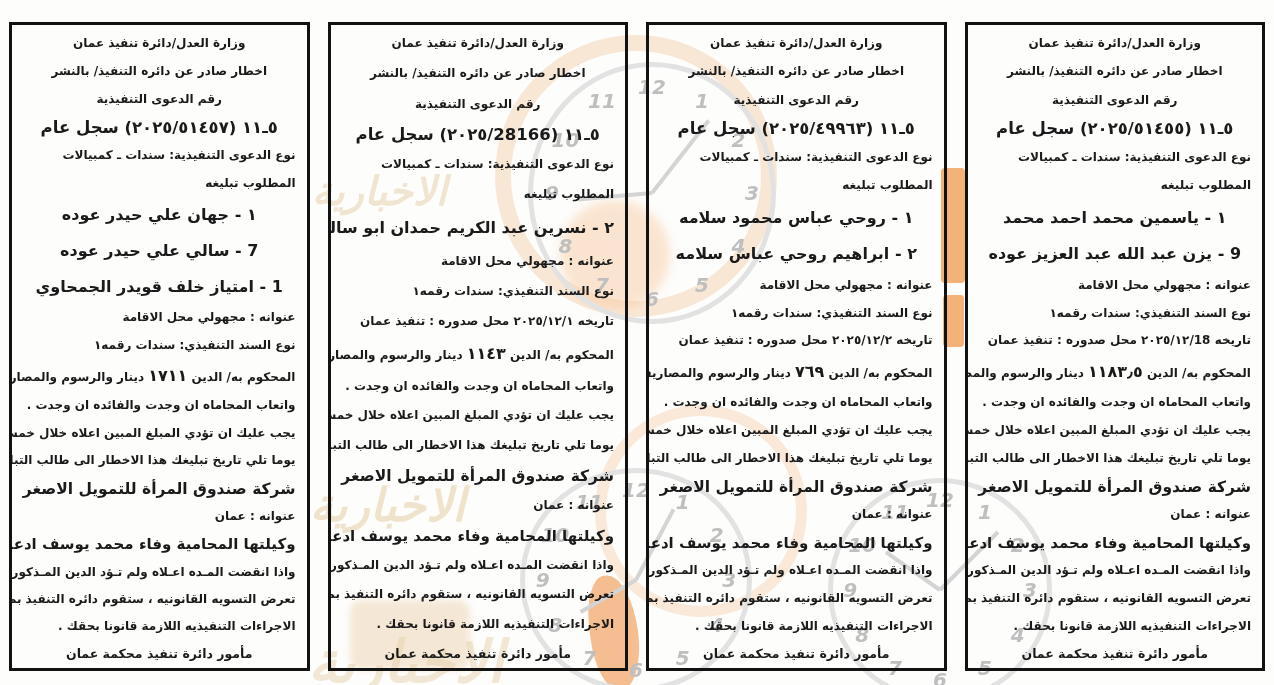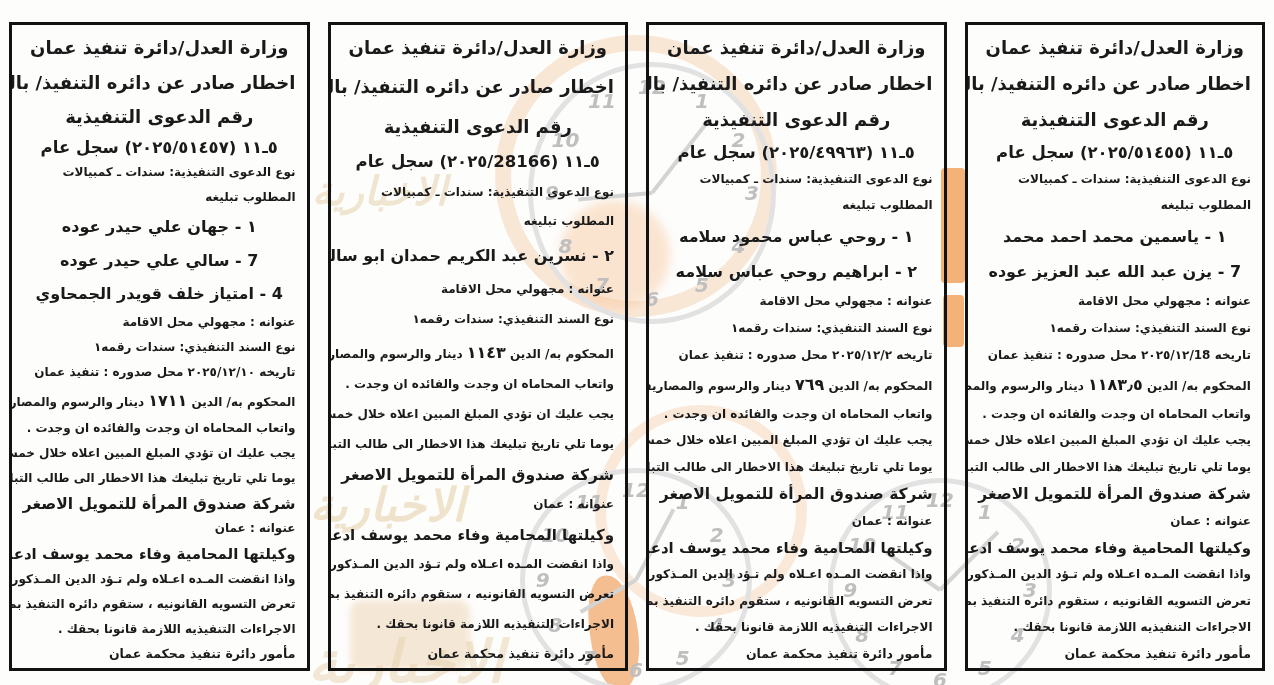--- a/index.html
+++ b/index.html
@@ -32,28 +32,28 @@
     display:flex;flex-direction:column;justify-content:space-between;
     overflow:hidden;
   }
   
   .c{position:absolute;width:25px;height:21px;z-index:2;}
   .c.tl{top:-8px;left:-8px;border-top:7px solid #121212;border-left:7px solid #121212;}
   .c.tr{top:-8px;right:-8px;border-top:7px solid #121212;border-right:7px solid #121212;}
   .c.bl{bottom:-8px;left:-8px;border-bottom:7px solid #121212;border-left:7px solid #121212;}
   .c.br{bottom:-8px;right:-8px;border-bottom:7px solid #121212;border-right:7px solid #121212;}
 
-  .t1  {font-size:18px;text-align:center;white-space:nowrap;line-height:1.5;}
+  .t1  {font-size:12px;text-align:center;white-space:nowrap;line-height:1.5;}
   .case{font-size:16.5px;text-align:center;white-space:nowrap;}
   .sm  {font-size:12px;text-align:right;white-space:nowrap;line-height:1.45;}
   .nm  {font-size:16px;text-align:center;white-space:nowrap;line-height:1.6;}
   .nm:empty{display:none;}
   .comp{font-size:15.5px;text-align:center;white-space:nowrap;}
   .atty{font-size:15px;text-align:center;white-space:nowrap;}
-  .sig {font-size:12.5px;text-align:right;white-space:nowrap;}
+  .sig {font-size:12.5px;text-align:center;white-space:nowrap;}
   .amt {font-size:16px;}
 </style>
 </head>
 <body>
 
 <div class="page">
 
   <div class="wm">
     <div class="wm-ring" style="left:495px;top:35px;width:250px;height:250px;border:16px solid #f8dcc2;opacity:.65;"></div>
     <div class="wm-blob" style="left:560px;top:200px;width:110px;height:110px;background:#f7c79b;border-radius:50%;opacity:.45;filter:blur(5px);"></div>
@@ -124,21 +124,21 @@
         <i class="c tr"></i>
         <i class="c bl"></i>
         <i class="c br"></i>
       <div class="t1">وزارة العدل/دائرة تنفيذ عمان</div>
       <div class="t1">اخطار صادر عن دائره التنفيذ/ بالنشر</div>
       <div class="t1">رقم الدعوى التنفيذية</div>
       <div class="case">٥ـ١١ (٢٠٢٥/٥١٤٥٥) سجل عام</div>
       <div class="sm">نوع الدعوى التنفيذية: سندات ـ كمبيالات</div>
       <div class="sm">المطلوب تبليغه</div>
       <div class="nm">١ - ياسمين محمد احمد محمد</div>
-      <div class="nm">7 - يزن عبد الله عبد العزيز عوده</div>
+      <div class="nm">9 - يزن عبد الله عبد العزيز عوده</div>
       <div class="sm">عنوانه : مجهولي محل الاقامة</div>
       <div class="sm">نوع السند التنفيذي: سندات رقمه١</div>
       <div class="sm">تاريخه ٢٠٢٥/١٢/18 محل صدوره : تنفيذ عمان</div>
       <div class="sm"><span>المحكوم به/ الدين</span> <span class="amt">١١٨٣٫٥</span> <span>دينار والرسوم والمصاريف</span></div>
       <div class="sm">واتعاب المحاماه ان وجدت والفائده ان وجدت .</div>
       <div class="sm">يجب عليك ان تؤدي المبلغ المبين اعلاه خلال خمسة عشر</div>
       <div class="sm">يوما تلي تاريخ تبليغك هذا الاخطار الى طالب التبليغ</div>
       <div class="comp">شركة صندوق المرأة للتمويل الاصغر</div>
       <div class="sm">عنوانه : عمان</div>
       <div class="atty">وكيلتها المحامية وفاء محمد يوسف ادعيس</div>
@@ -185,20 +185,21 @@
       <div class="t1">وزارة العدل/دائرة تنفيذ عمان</div>
       <div class="t1">اخطار صادر عن دائره التنفيذ/ بالنشر</div>
       <div class="t1">رقم الدعوى التنفيذية</div>
       <div class="case">٥ـ١١ (٢٠٢٥/28166) سجل عام</div>
       <div class="sm">نوع الدعوى التنفيذية: سندات ـ كمبيالات</div>
       <div class="sm">المطلوب تبليغه</div>
       <div class="nm">٢ - نسرين عبد الكريم حمدان ابو سالم</div>
 
       <div class="sm">عنوانه : مجهولي محل الاقامة</div>
       <div class="sm">نوع السند التنفيذي: سندات رقمه١</div>
+      <div class="sm">تاريخه ٢٠٢٥/١٢/١ محل صدوره : تنفيذ عمان</div>
       <div class="sm"><span>المحكوم به/ الدين</span> <span class="amt">١١٤٣</span> <span>دينار والرسوم والمصاريف</span></div>
       <div class="sm">واتعاب المحاماه ان وجدت والفائده ان وجدت .</div>
       <div class="sm">يجب عليك ان تؤدي المبلغ المبين اعلاه خلال خمسة عشر</div>
       <div class="sm">يوما تلي تاريخ تبليغك هذا الاخطار الى طالب التبليغ</div>
       <div class="comp">شركة صندوق المرأة للتمويل الاصغر</div>
       <div class="sm">عنوانه : عمان</div>
       <div class="atty">وكيلتها المحامية وفاء محمد يوسف ادعيس</div>
       <div class="sm">واذا انقضت المـده اعـلاه ولم تـؤد الدين المـذكور او</div>
       <div class="sm">تعرض التسويه القانونيه ، ستقوم دائره التنفيذ بمباشره</div>
       <div class="sm">الاجراءات التنفيذيه اللازمة قانونا بحقك .</div>
@@ -211,24 +212,23 @@
         <i class="c bl"></i>
         <i class="c br"></i>
       <div class="t1">وزارة العدل/دائرة تنفيذ عمان</div>
       <div class="t1">اخطار صادر عن دائره التنفيذ/ بالنشر</div>
       <div class="t1">رقم الدعوى التنفيذية</div>
       <div class="case">٥ـ١١ (٢٠٢٥/٥١٤٥٧) سجل عام</div>
       <div class="sm">نوع الدعوى التنفيذية: سندات ـ كمبيالات</div>
       <div class="sm">المطلوب تبليغه</div>
       <div class="nm">١ - جهان علي حيدر عوده</div>
       <div class="nm">7 - سالي علي حيدر عوده</div>
-      <div class="nm">4 - امتياز خلف قويدر الجمحاوي</div>
-      <div class="sm">عنوانه : مجهولي محل الاقامة</div>
-      <div class="sm">نوع السند التنفيذي: سندات رقمه١</div>
-      <div class="sm">تاريخه ٢٠٢٥/١٢/١٠ محل صدوره : تنفيذ عمان</div>
+      <div class="nm">1 - امتياز خلف قويدر الجمحاوي</div>
+      <div class="sm">عنوانه : مجهولي محل الاقامة</div>
+      <div class="sm">نوع السند التنفيذي: سندات رقمه١</div>
       <div class="sm"><span>المحكوم به/ الدين</span> <span class="amt">١٧١١</span> <span>دينار والرسوم والمصاريف</span></div>
       <div class="sm">واتعاب المحاماه ان وجدت والفائده ان وجدت .</div>
       <div class="sm">يجب عليك ان تؤدي المبلغ المبين اعلاه خلال خمسة عشر</div>
       <div class="sm">يوما تلي تاريخ تبليغك هذا الاخطار الى طالب التبليغ</div>
       <div class="comp">شركة صندوق المرأة للتمويل الاصغر</div>
       <div class="sm">عنوانه : عمان</div>
       <div class="atty">وكيلتها المحامية وفاء محمد يوسف ادعيس</div>
       <div class="sm">واذا انقضت المـده اعـلاه ولم تـؤد الدين المـذكور او</div>
       <div class="sm">تعرض التسويه القانونيه ، ستقوم دائره التنفيذ بمباشره</div>
       <div class="sm">الاجراءات التنفيذيه اللازمة قانونا بحقك .</div>

